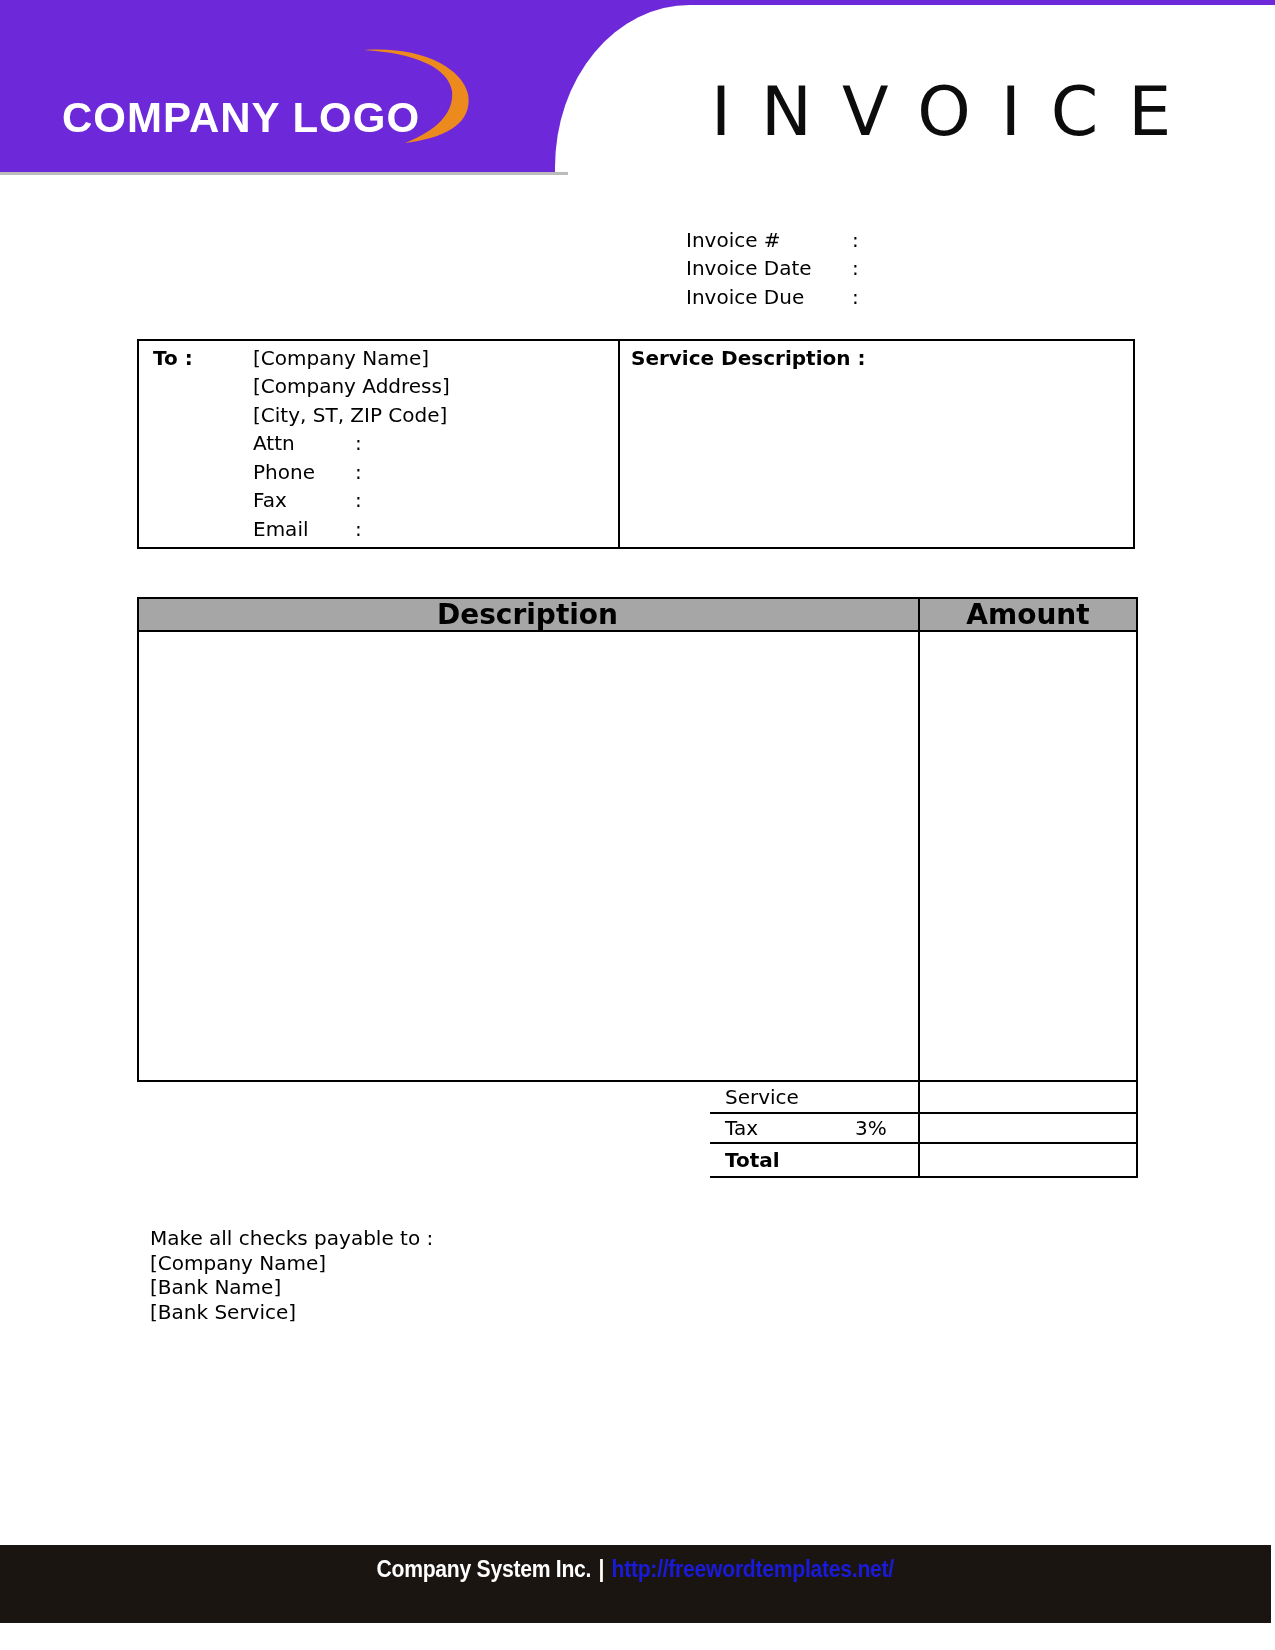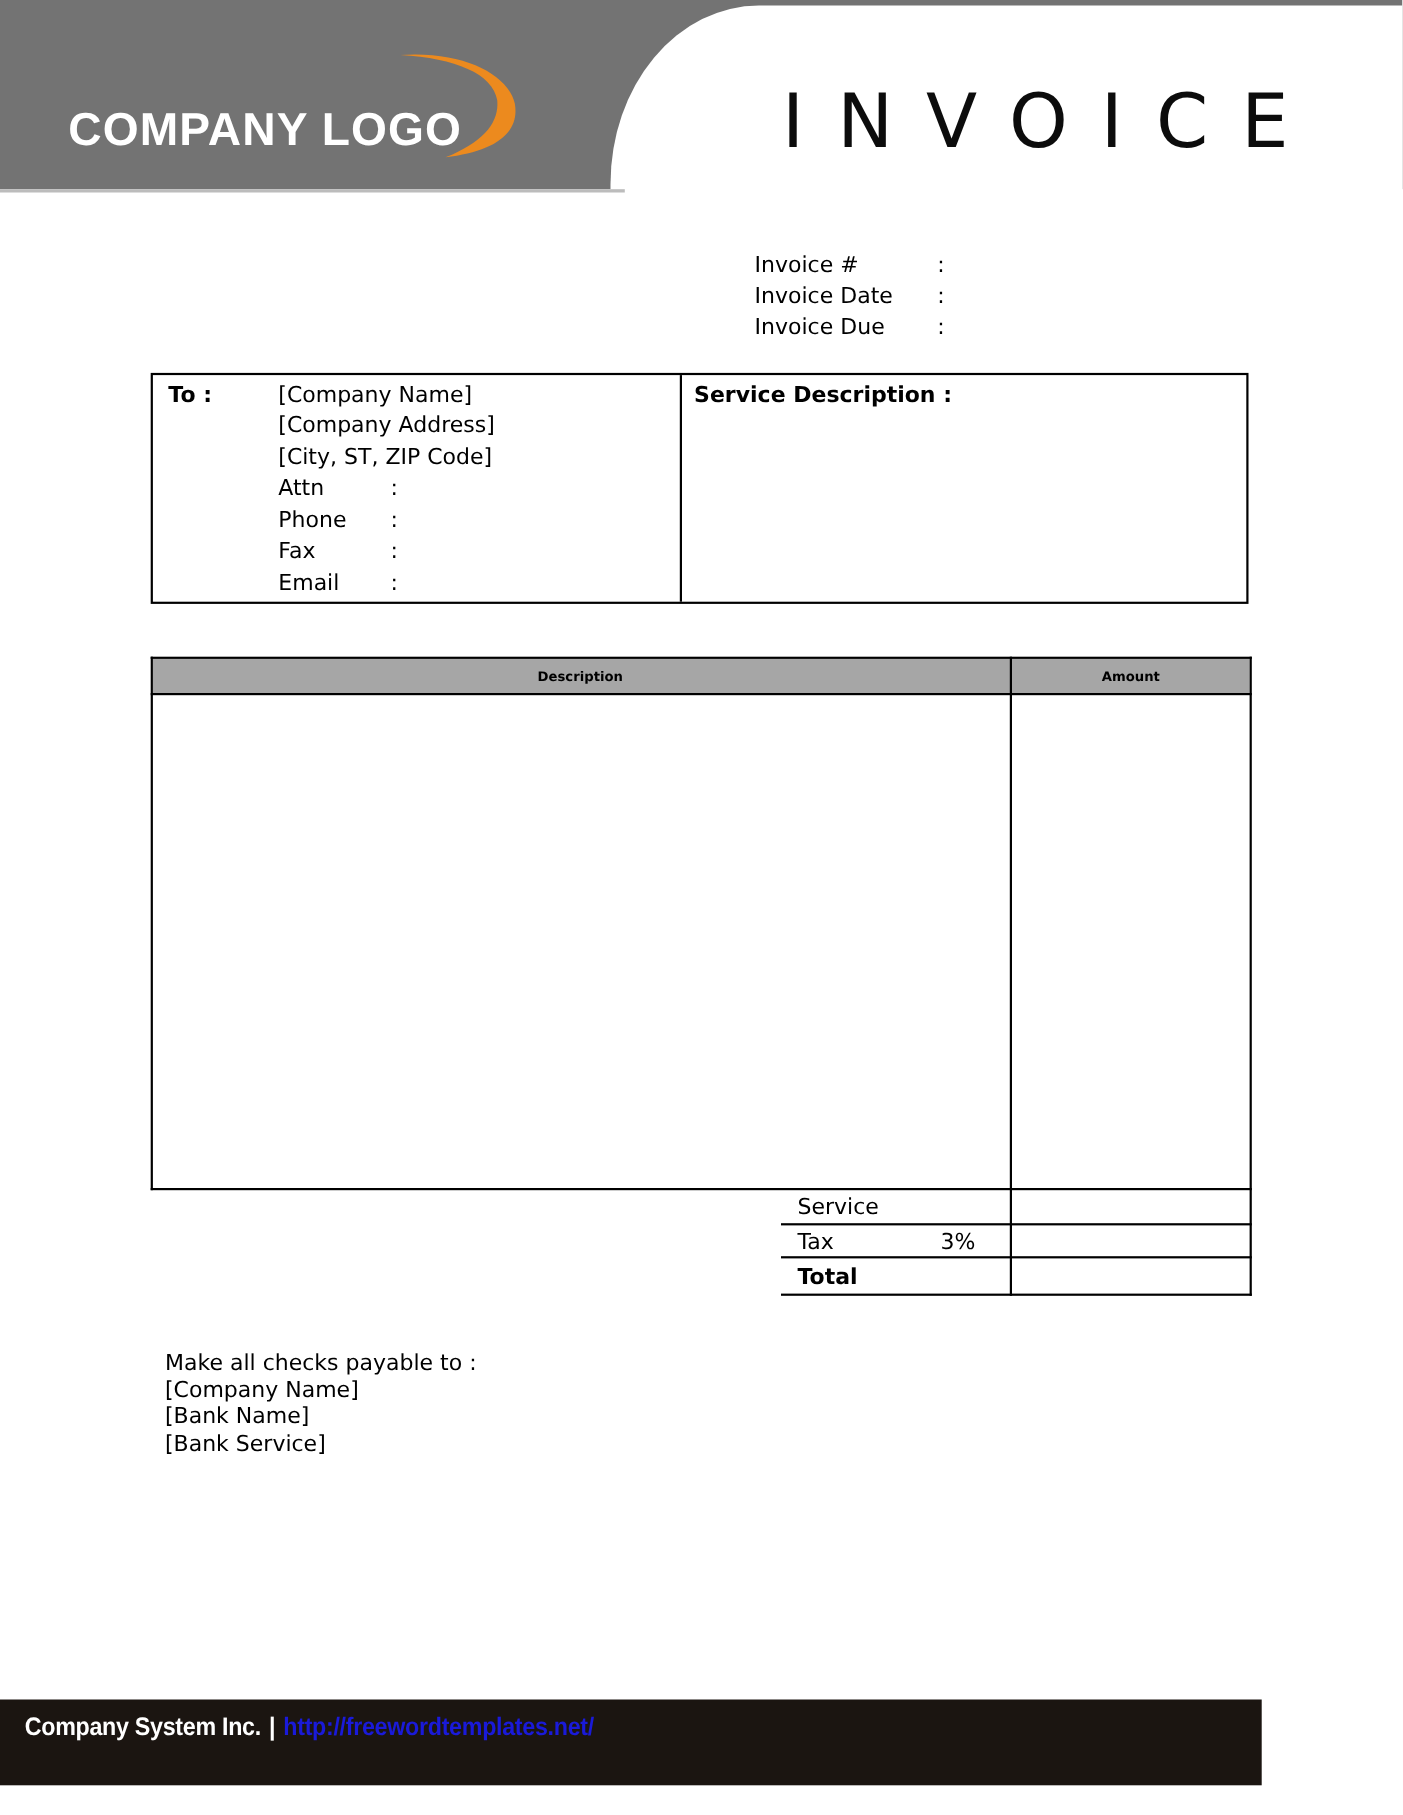--- a/index.html
+++ b/index.html
@@ -4,21 +4,21 @@
 <style>
   html,body { margin:0; padding:0; }
   body {
     width:1275px; height:1650px; position:relative;
     background:#ffffff; color:#000;
     font-family:"DejaVu Sans","Liberation Sans",sans-serif;
     overflow:hidden;
   }
 
   
-  .page-header { position:absolute; left:0; top:0; width:1275px; height:172px; background:#737373; }
+  .page-header { position:absolute; left:0; top:0; width:1275px; height:172px; background:#6d28d9; }
   .header-shadow { position:absolute; left:0; top:172px; width:568px; height:3px; background:#bcbcbc; }
   .logo-text {
     position:absolute; left:62px; top:97px;
     font-family:"Liberation Sans",sans-serif;
     font-size:42px; line-height:42px; font-weight:bold; color:#ffffff; letter-spacing:1px;
     white-space:nowrap;
   }
   .swoosh { position:absolute; left:350px; top:42px; width:122px; height:106px; }
   .white-curve {
     position:absolute; left:555px; top:5px; width:720px; height:168px;
@@ -42,30 +42,30 @@
     border:2px solid #000; box-sizing:border-box;
   }
   .to-divider { position:absolute; left:479px; top:0; width:2px; height:100%; background:#000; }
   .to-row { position:absolute; font-size:20px; line-height:28px; white-space:nowrap; }
   .bold { font-weight:bold;text-align:right; }
 
   
   .items { position:absolute; left:137px; top:597px; width:1001px; height:581px; }
   .ln { position:absolute; background:#000; }
   .hdr-bg { position:absolute; left:2px; top:2px; width:997px; height:31px; background:#a6a6a6; }
-  .th { position:absolute; top:4px; font-size:12px; font-weight:bold; text-align:center; line-height:28px; }
+  .th { position:absolute; top:4px; font-size:28px; font-weight:bold; text-align:center; line-height:28px; }
   .sum { position:absolute; font-size:20px; line-height:28px; white-space:nowrap; }
 
   
   .payable { position:absolute; left:150px; top:1226px; font-size:20px; line-height:24.7px; }
 
   
   .page-footer {
-    position:absolute; left:0; top:1545px; width:1147px; height:78px;
-    background:#1b1511; color:#ffffff; font-weight:bold;
+    position:absolute; left:0; top:1545px; width:1271px; height:78px;
+    background:#1b1511; color:#ffffff; text-align:center; font-weight:bold;
     font-family:"Liberation Sans",sans-serif;
   }
   .footer-line { line-height:30px; font-size:23px; white-space:nowrap; }
   .footer-line:first-child { padding-top:9px; }
   .squeeze { display:inline-block; transform:scaleX(0.92); transform-origin:50% 50%; letter-spacing:-0.3px; }
   .footer-sep { margin:0 8px; }
   .footer-link { color:#1a1ad9; text-decoration:none; }
 </style>
 </head>
 <body>

